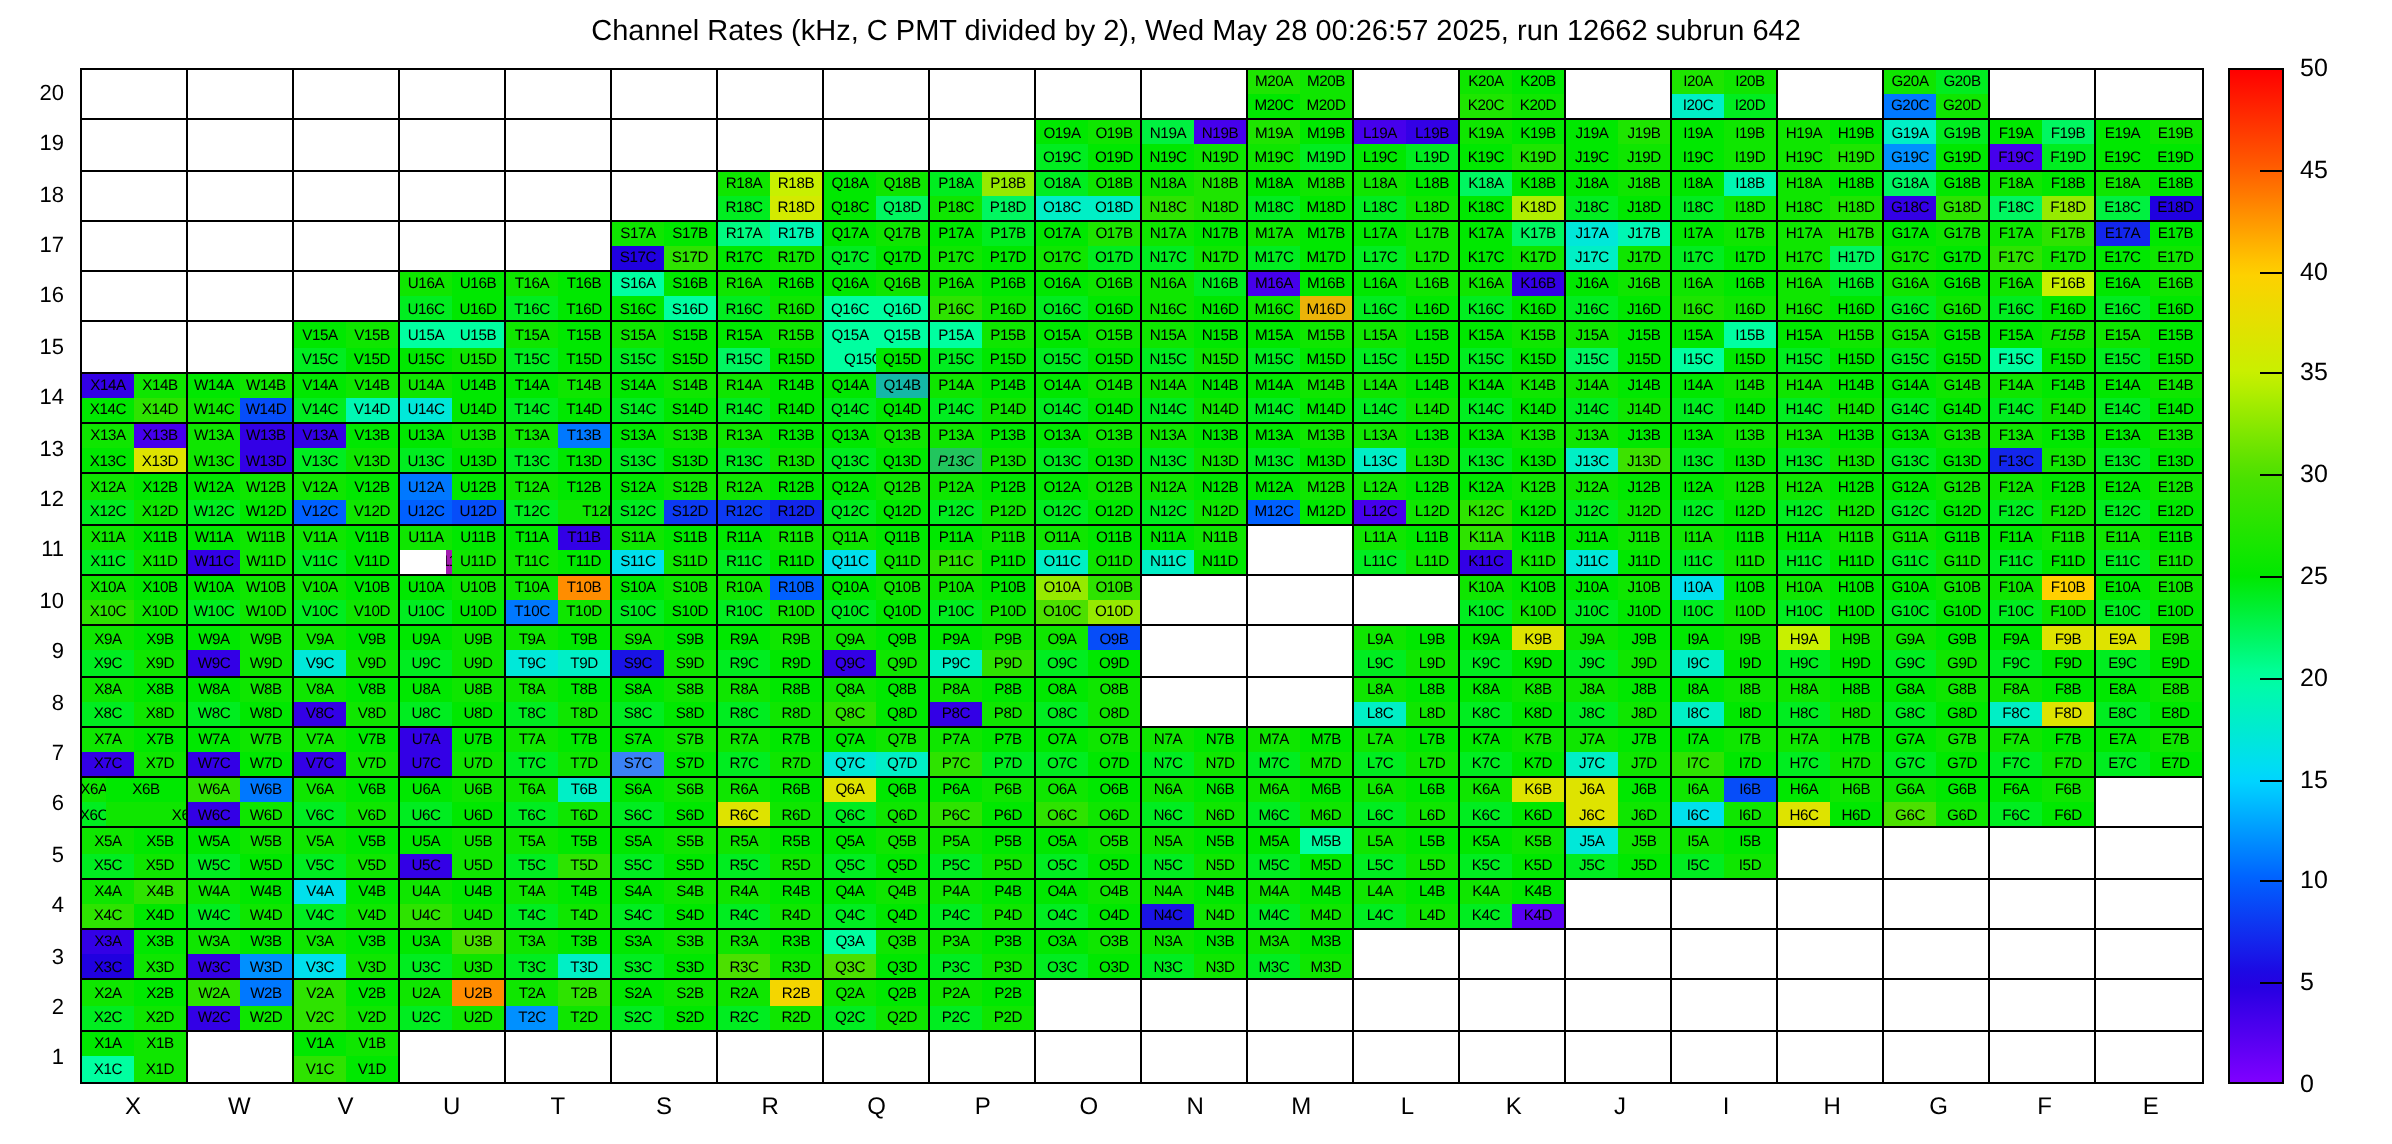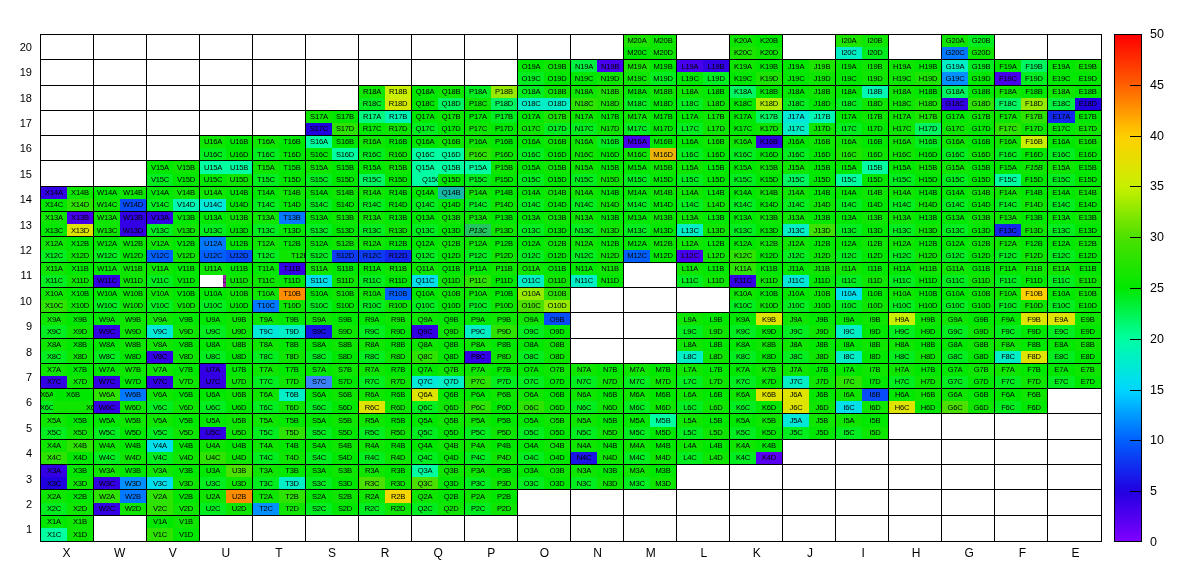--- a/index.html
+++ b/index.html
@@ -67,20 +67,21 @@
   #cbar-ticks .tick{
     position:absolute;left:-12px;width:11px;height:0;
     border-top:1.2px solid #000;
   }
 </style>
 </head>
 <body>
 
 <div id="root">
 
+  <div id="chart-title">Channel Rates (kHz, C PMT divided by 2), Wed May 28 00:26:57 2025, run 12662 subrun 642</div>
 
   <div id="ylabels">
       <div class="yl" style="top: 12.7px;">20</div>
       <div class="yl" style="top: 38.1px;">19</div>
       <div class="yl" style="top: 63.5px;">18</div>
       <div class="yl" style="top: 88.9px;">17</div>
       <div class="yl" style="top: 114.3px;">16</div>
       <div class="yl" style="top: 139.7px;">15</div>
       <div class="yl" style="top: 165.1px;">14</div>
       <div class="yl" style="top: 190.5px;">13</div>

